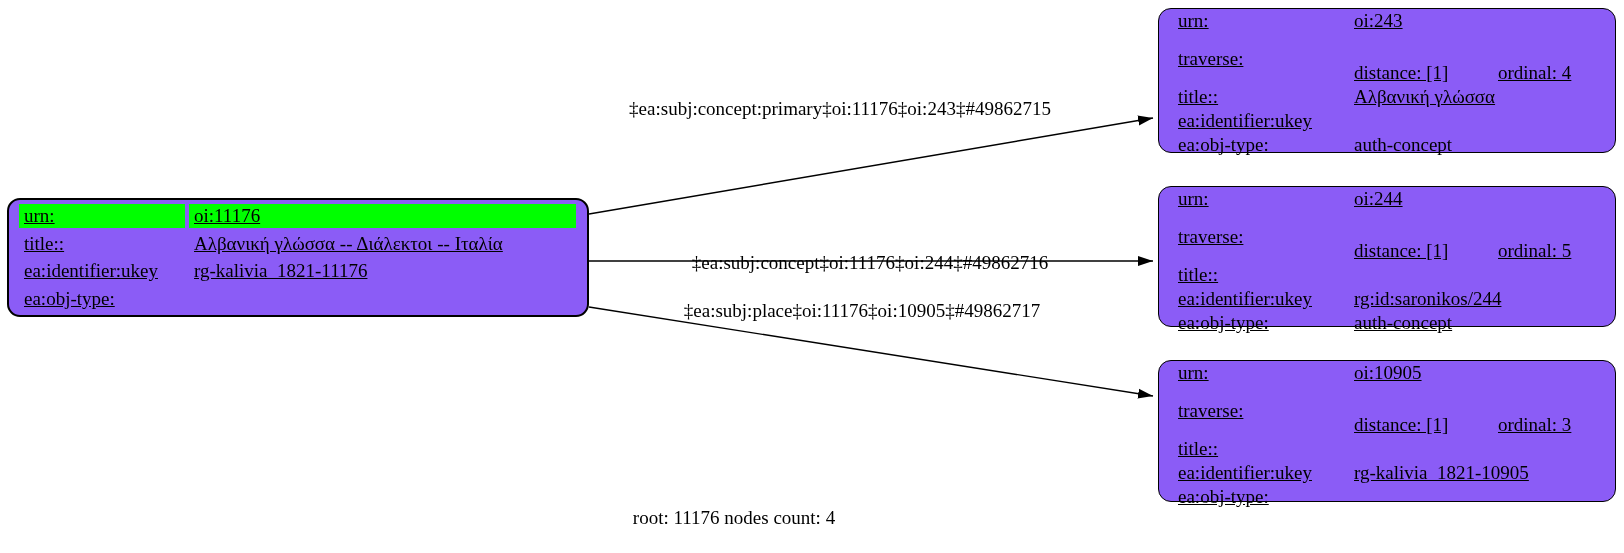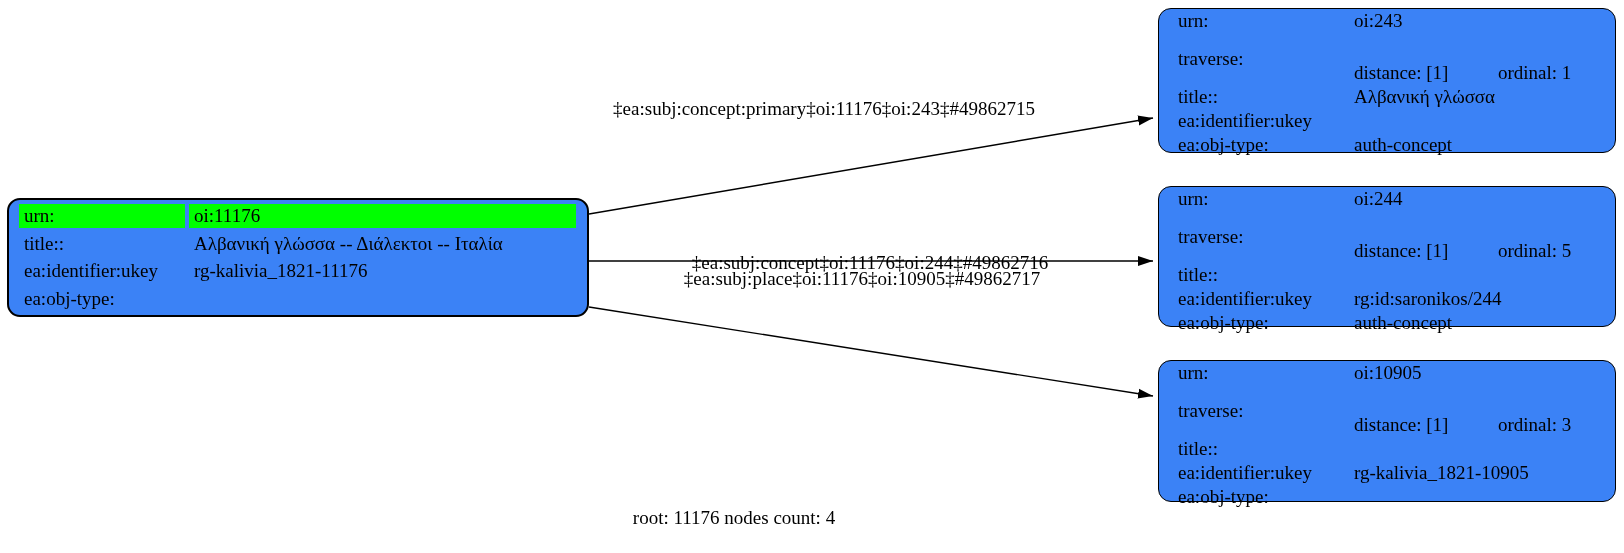--- a/index.html
+++ b/index.html
@@ -10,48 +10,49 @@
     background: #ffffff;
     font-family: "Liberation Serif", "DejaVu Serif", serif;
     font-size: 19px;
     color: #000000;
     overflow: hidden;
   }
   svg.edges { position: absolute; left: 0; top: 0; width: 1624px; height: 553px; }
   .node {
     position: absolute;
     box-sizing: border-box;
-    background: #3b82f6;
+    background: #8b5cf6;
     border: 1.4px solid #000000;
     border-radius: 13px;
     display: flex;
     flex-direction: column;
     justify-content: space-evenly;
+    text-decoration: underline;
   }
   .node.root { left: 7px; top: 198px; width: 582px; height: 119px; border-width: 2px; }
   .node.t1 { left: 1158px; top: 8px;   width: 458px; height: 145px; }
   .node.t2 { left: 1158px; top: 186px; width: 458px; height: 141px; }
   .node.t3 { left: 1158px; top: 360px; width: 458px; height: 142px; }
   .row { display: grid; align-items: center; }
   .root .row   { grid-template-columns: 166px auto; column-gap: 4px; padding: 0 11px 0 10px; }
   .target .row { grid-template-columns: 172px auto; column-gap: 4px; padding: 0 10px 0 14px; }
   .cell { padding: 1px 5px; white-space: nowrap; overflow: hidden; }
   .row.hl .cell { background: var(--hl, #00ff00); }
   .trav { display: flex; margin-top: 28px; }
   .trav .dist { min-width: 144px; display: inline-block; }
   .edge-label {
     position: absolute;
     width: 600px;
     text-align: center;
     white-space: nowrap;
     line-height: 22px;
   }
-  .el1 { left: 524px; top: 98px; }
+  .el1 { left: 540px; top: 98px; }
   .el2 { left: 570px; top: 252px; }
-  .el3 { left: 562px; top: 268px; }
+  .el3 { left: 562px; top: 300px; }
   .caption {
     position: absolute;
     left: 0; top: 507px;
     width: 1468px;
     text-align: center;
     line-height: 22px;
   }
 </style>
 </head>
 <body>
@@ -89,21 +90,21 @@
 
   <div class="node target t1">
     <div class="row">
       <div class="cell">urn:</div>
       <div class="cell">oi:243</div>
     </div>
     <div class="row">
       <div class="cell">traverse:</div>
       <div class="cell trav">
         <span class="dist">distance: [1]</span>
-        <span>ordinal: 1</span>
+        <span>ordinal: 4</span>
       </div>
     </div>
     <div class="row">
       <div class="cell">title::</div>
       <div class="cell">Αλβανική γλώσσα</div>
     </div>
     <div class="row">
       <div class="cell">ea:identifier:ukey</div>
     </div>
     <div class="row">

